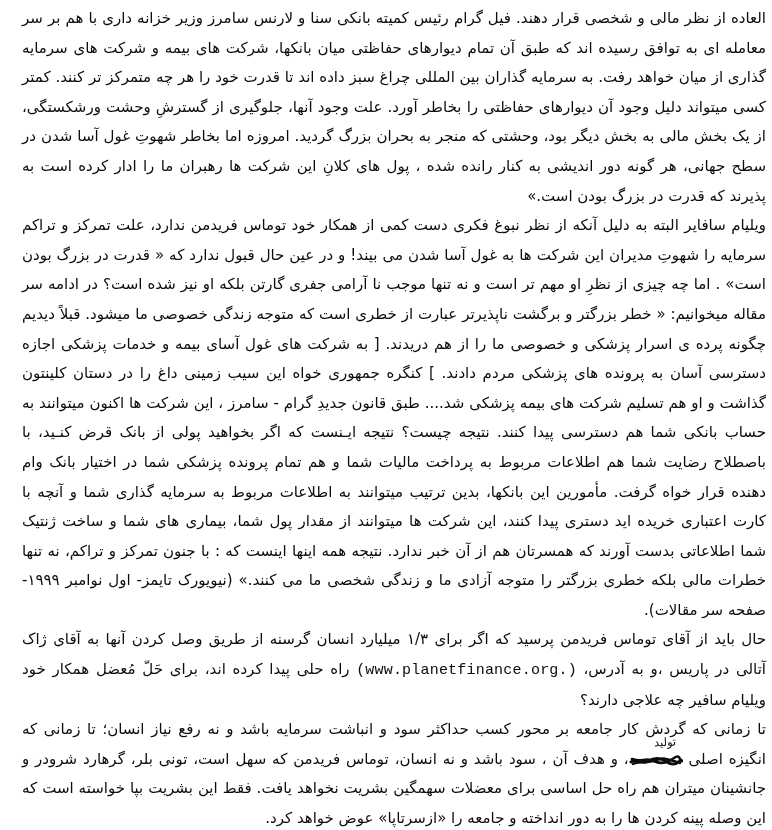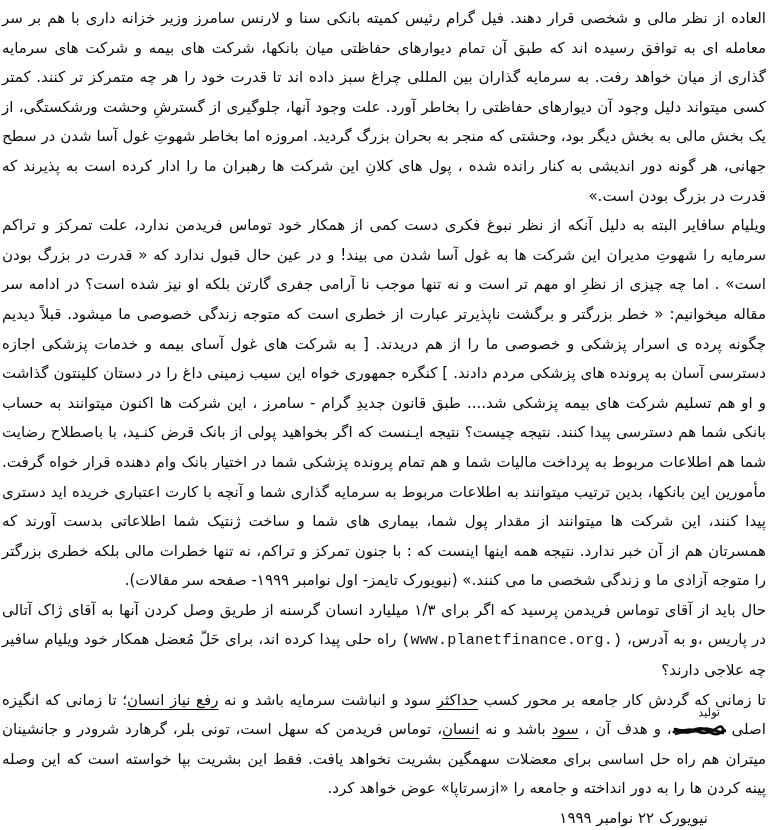--- a/index.html
+++ b/index.html
@@ -9,35 +9,34 @@
   }
   body {
     width: 772px;
     height: 830px;
     overflow: hidden;
   }
   .page {
     box-sizing: border-box;
     width: 772px;
     height: 830px;
-    padding: 4px 6px 0 2px;
+    padding: 4px 6px 0 22px;
     direction: rtl;
     font-family: "DejaVu Sans", sans-serif;
     font-size: 15px;
     line-height: 29.6px;
     color: #0c0c0c;
     text-align: justify;
   }
   .para {
     margin: 0;
     padding: 0;
   }
   .seg { white-space: pre-wrap; }
   .ul {
-    text-decoration: underline;
     text-underline-offset: 4px;
     text-decoration-thickness: 1px;
   }
   .latin {
     direction: ltr;
     unicode-bidi: embed;
     font-family: Liberation Mono, monospace;
     letter-spacing: 0.2px;
   }
   .scribble {

